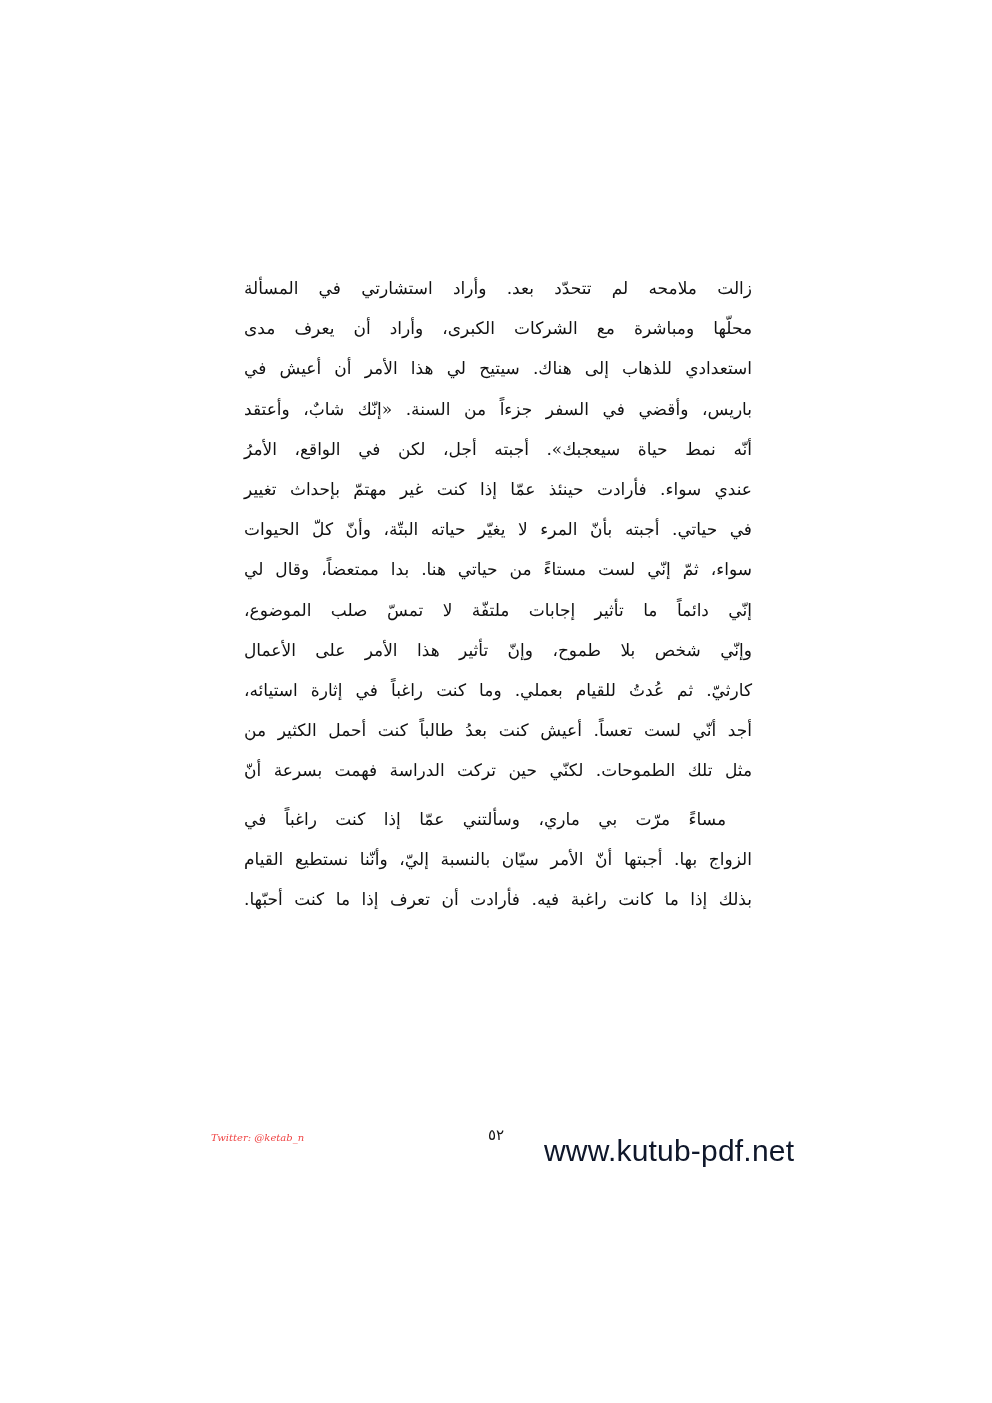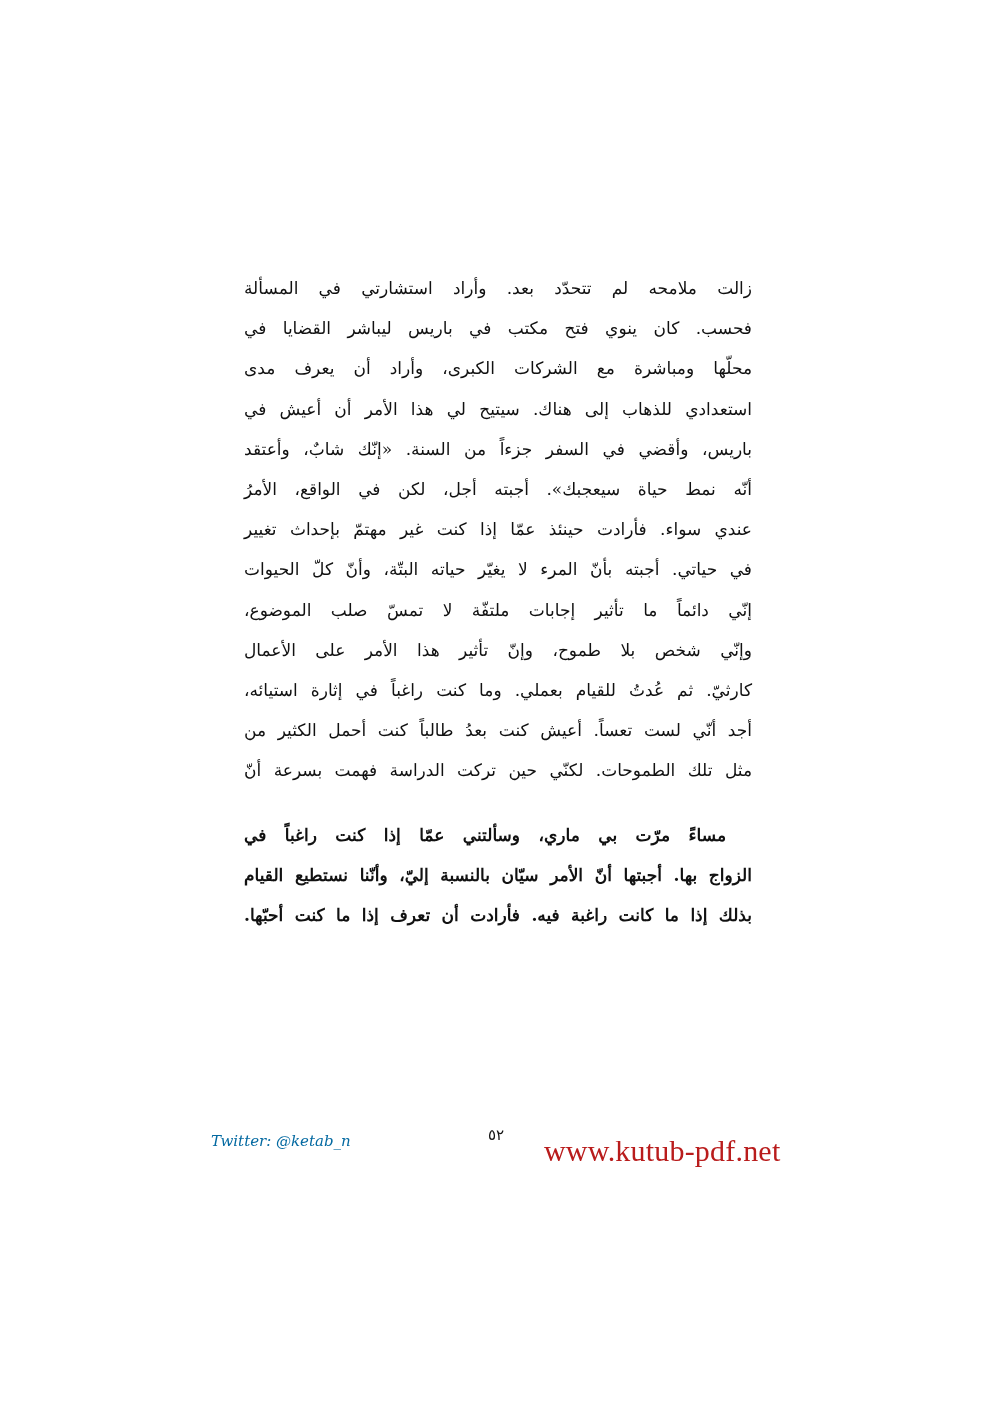--- a/index.html
+++ b/index.html
@@ -11,64 +11,64 @@
       width: 508px;
       direction: rtl;
       font-family: "DejaVu Serif", serif;
       font-size: 17px;
       line-height: 40.2px;
       color: #111111;
     }
     .para { margin: 0; text-align: justify; text-align-last: right; }
     .para .line { display: block; text-align: justify; text-align-last: justify; white-space: nowrap; }
     .para .line.last { text-align-last: right; }
-    .para + .para { margin-top: 24px; font-weight: bold; }
+    .para + .para { margin-top: 8px; }
     .indent { padding-right: 26px; }
     .footer-twitter {
       position: absolute;
       left: 211px;
       top: 1132px;
       font-family: "DejaVu Serif", serif;
       font-style: italic;
-      font-size: 15px;
-      color: #0369a1;
+      font-size: 10px;
+      color: #ef4444;
       text-align: center;
     }
     .page-number {
       position: absolute;
       left: 488px;
       top: 1126px;
       font-family: "DejaVu Sans", sans-serif;
       font-size: 15px;
       color: #111111;
       text-align: right;
     }
     .footer-url {
       position: absolute;
       left: 544px;
       top: 1134px;
-      font-family: Liberation Serif, serif;
+      font-family: Liberation Sans, sans-serif;
       font-size: 30px;
-      color: #b91c1c;
+      color: #0f172a;
       letter-spacing: 0.2px;
     }
   </style>
 </head>
 <body>
 
 <div class="page-body">
   <p class="para">
     <span class="line">زالت ملامحه لم تتحدّد بعد. وأراد استشارتي في المسألة</span>
-    <span class="line">فحسب. كان ينوي فتح مكتب في باريس ليباشر القضايا في</span>
     <span class="line">محلّها ومباشرة مع الشركات الكبرى، وأراد أن يعرف مدى</span>
     <span class="line">استعدادي للذهاب إلى هناك. سيتيح لي هذا الأمر أن أعيش في</span>
     <span class="line">باريس، وأقضي في السفر جزءاً من السنة. «إنّك شابٌ، وأعتقد</span>
     <span class="line">أنّه نمط حياة سيعجبك». أجبته أجل، لكن في الواقع، الأمرُ</span>
     <span class="line">عندي سواء. فأرادت حينئذ عمّا إذا كنت غير مهتمّ بإحداث تغيير</span>
     <span class="line">في حياتي. أجبته بأنّ المرء لا يغيّر حياته البتّة، وأنّ كلّ الحيوات</span>
+    <span class="line">سواء، ثمّ إنّي لست مستاءً من حياتي هنا. بدا ممتعضاً، وقال لي</span>
     <span class="line">إنّي دائماً ما تأثير إجابات ملتفّة لا تمسّ صلب الموضوع،</span>
     <span class="line">وإنّي شخص بلا طموح، وإنّ تأثير هذا الأمر على الأعمال</span>
     <span class="line">كارثيّ. ثم عُدتُ للقيام بعملي. وما كنت راغباً في إثارة استيائه،</span>
     <span class="line">أجد أنّي لست تعساً. أعيش كنت بعدُ طالباً كنت أحمل الكثير من</span>
     <span class="line">مثل تلك الطموحات. لكنّي حين تركت الدراسة فهمت بسرعة أنّ</span>
   </p>
   <p class="para">
     <span class="line indent">مساءً مرّت بي ماري، وسألتني عمّا إذا كنت راغباً في</span>
     <span class="line">الزواج بها. أجبتها أنّ الأمر سيّان بالنسبة إليّ، وأنّنا نستطيع القيام</span>
     <span class="line">بذلك إذا ما كانت راغبة فيه. فأرادت أن تعرف إذا ما كنت أحبّها.</span>

